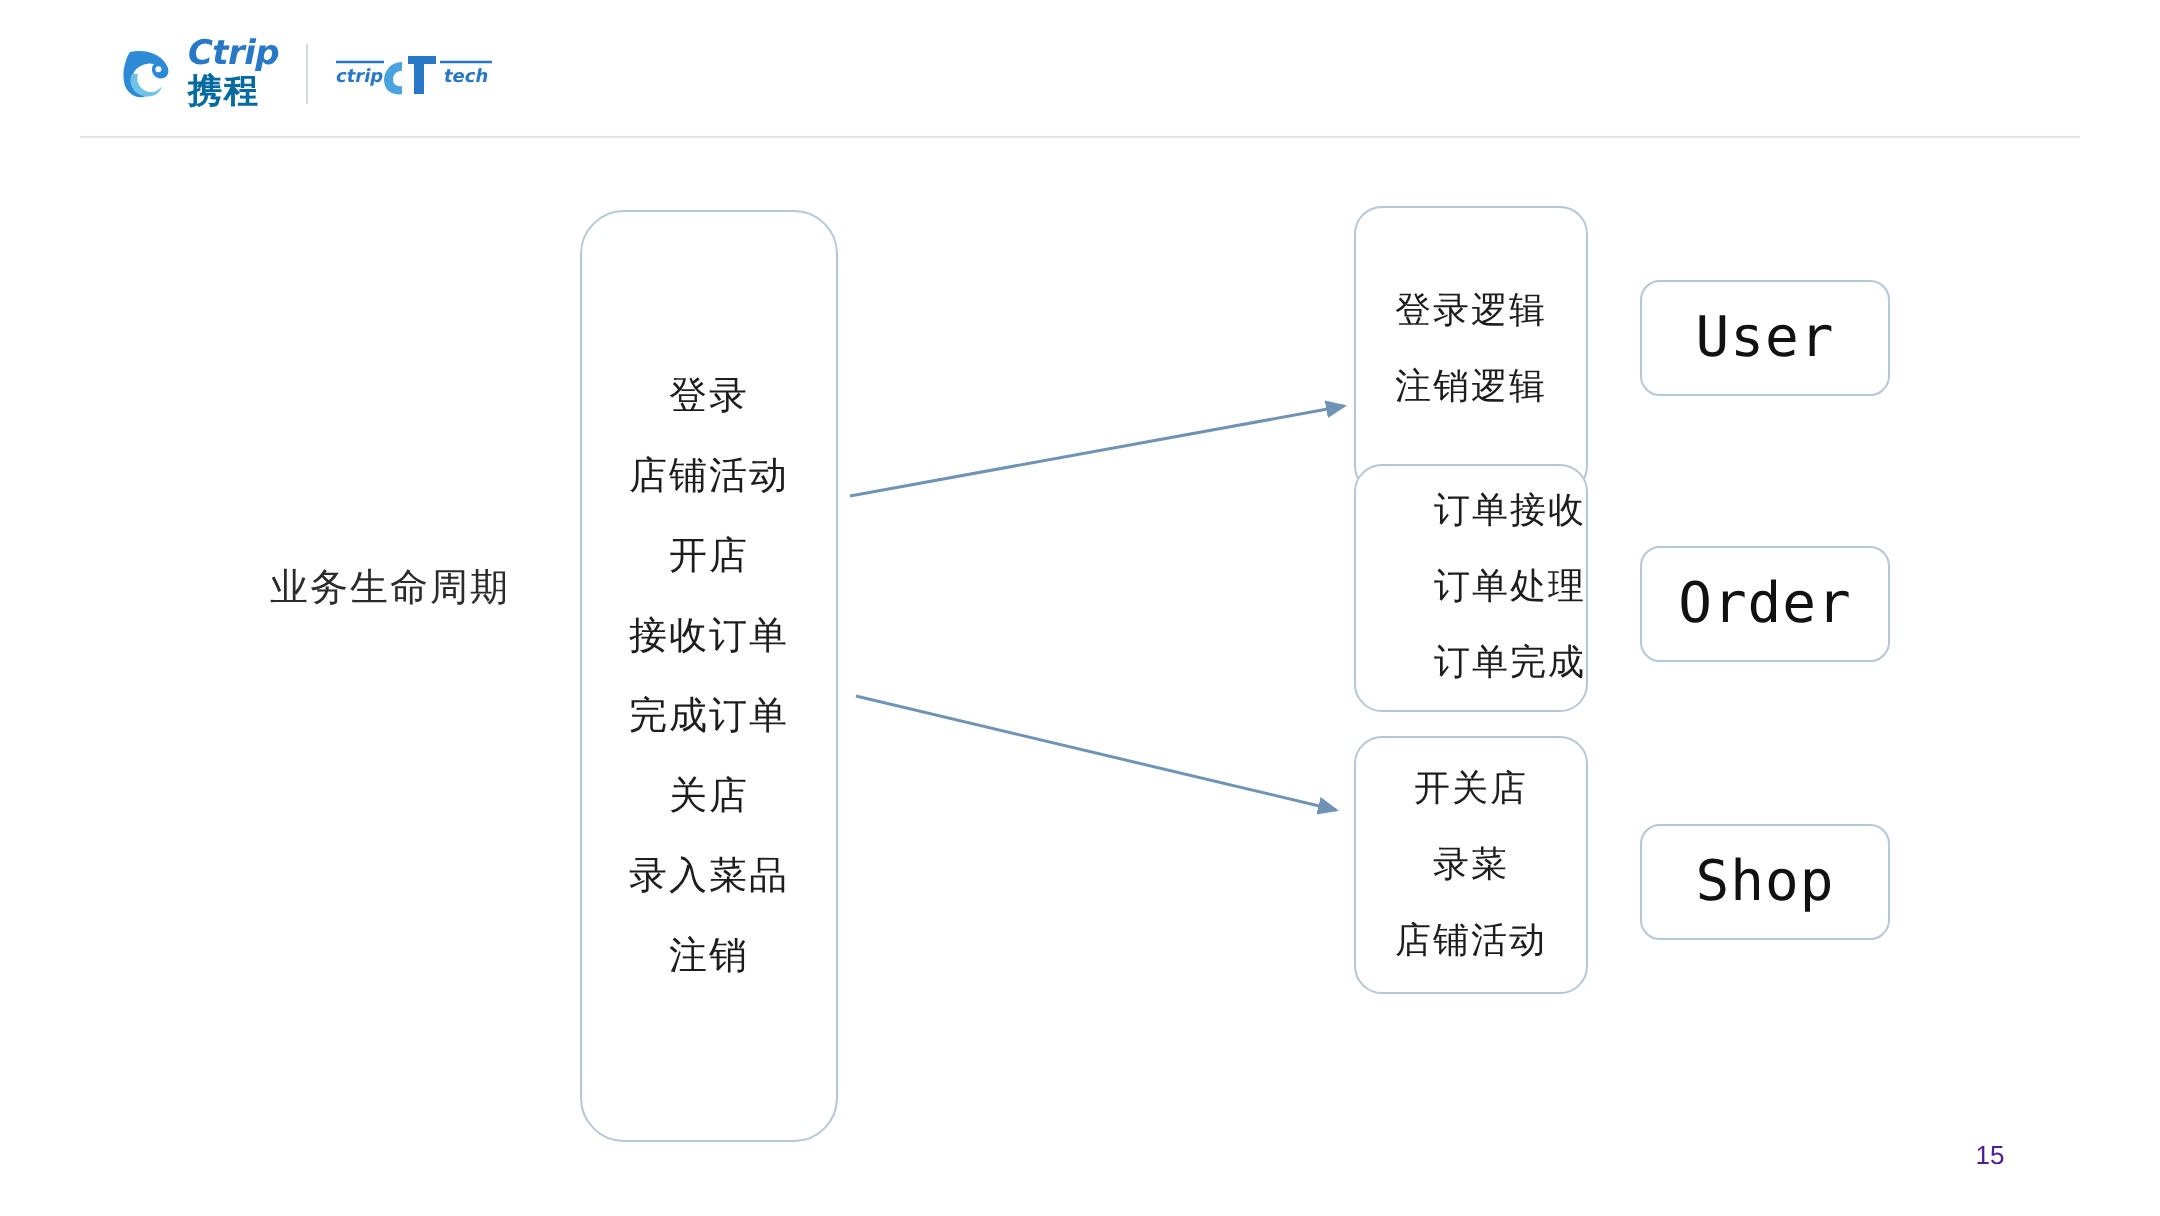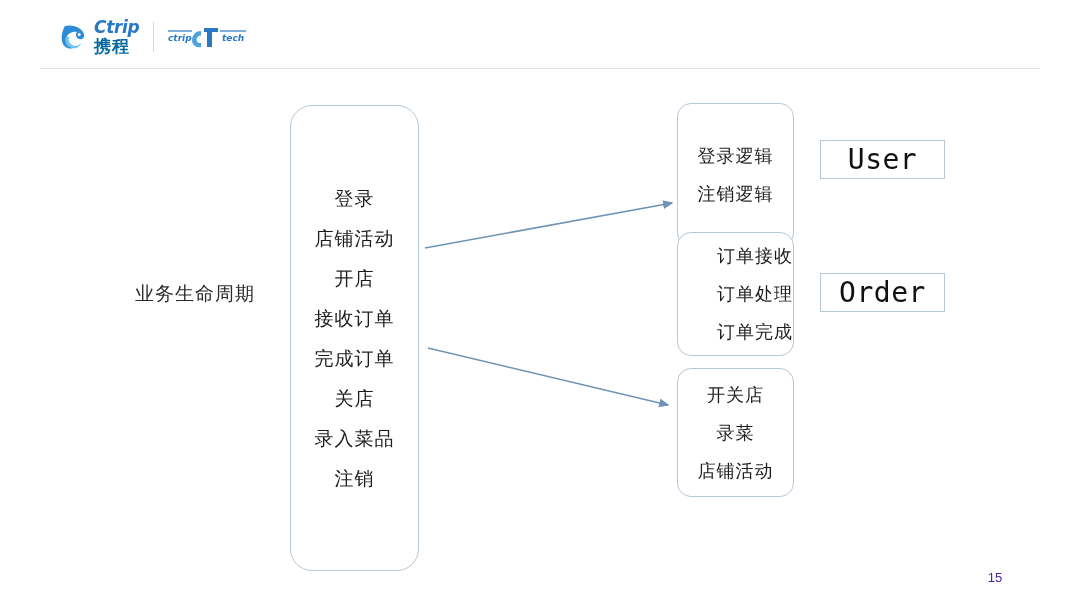--- a/index.html
+++ b/index.html
@@ -156,22 +156,22 @@
   }
   #mid-box-user   { top: 34px;  height: 144px; }
   #mid-box-order  { top: 163px; height: 124px; align-items: flex-end; }
   #mid-box-shop   { top: 299px; height: 129px; }
   .mid-box .line { margin: 10px 0; font-size: 18px; }
 
   
   .domain-box {
     left: 820px;
     width: 125px;
-    height: 39px;
-    border-radius: 0;
+    height: 58px;
+    border-radius: 10px;
     border: 1.4px solid #b6c7d6;
   }
   #domain-box-user  { top: 71px; }
   #domain-box-order { top: 204px; }
   #domain-box-shop  { top: 343px; }
   .domain-box .line {
     font-family: "DejaVu Sans Mono", "Liberation Mono", monospace;
     font-size: 28px;
     color: #111111;
     letter-spacing: 0.5px;
@@ -275,18 +275,21 @@
       <span class="line">录菜</span>
       <span class="line">店铺活动</span>
     </div>
 
     <div class="rbox domain-box" id="domain-box-user">
       <span class="line">User</span>
     </div>
     <div class="rbox domain-box" id="domain-box-order">
       <span class="line">Order</span>
     </div>
+    <div class="rbox domain-box" id="domain-box-shop">
+      <span class="line">Shop</span>
+    </div>
 
   </div>
 
   <div class="page-number">15</div>
 
 </div>
 
 </body></html>

